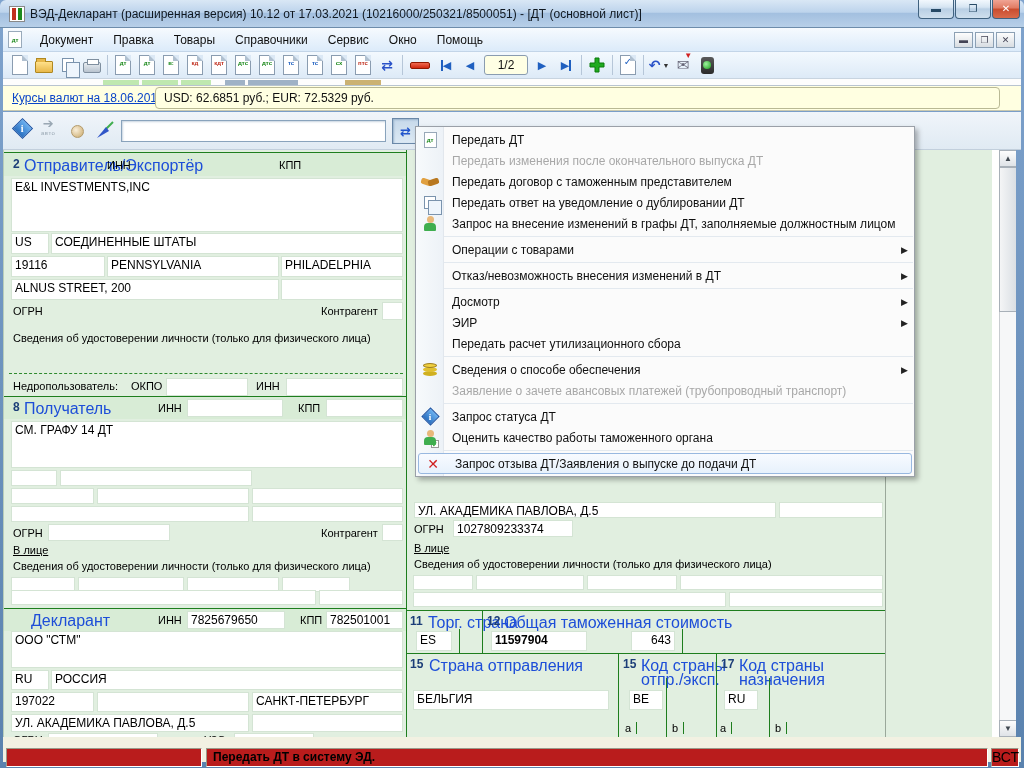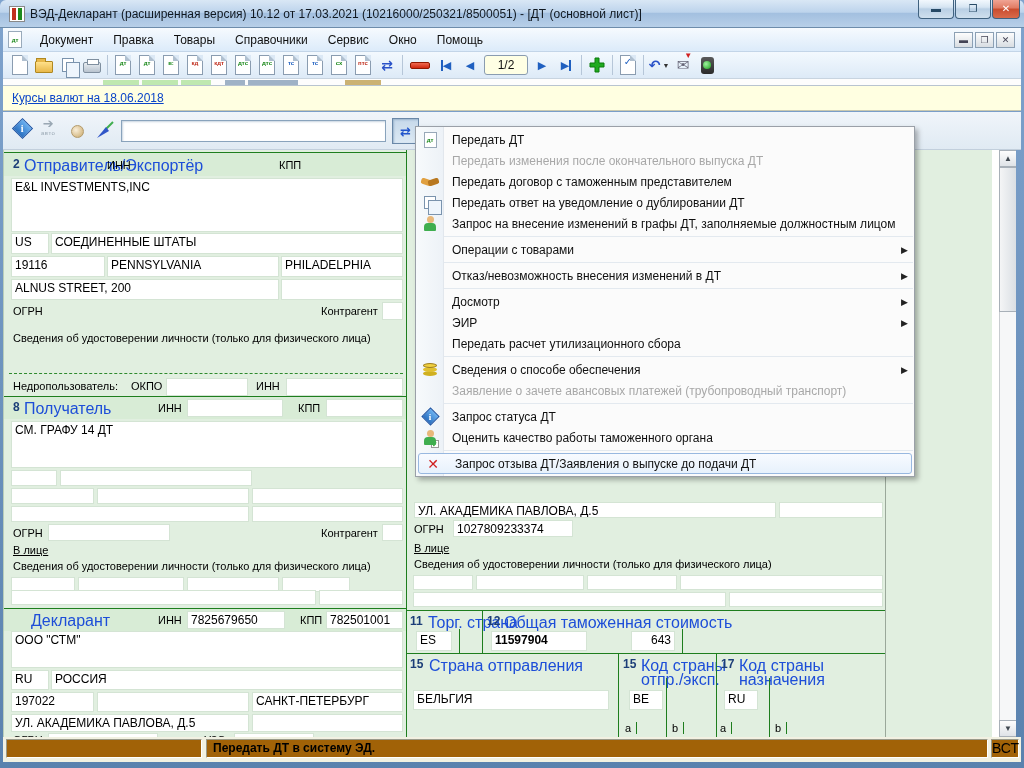--- a/index.html
+++ b/index.html
@@ -118,21 +118,21 @@
   .mperson.chk i { position:absolute; right:-3px; bottom:-2px; width:8px; height:8px; background:#fff; border:1px solid #999; color:#1d9a1d; font-size:7px; line-height:7px; font-weight:bold; font-style:normal; }
   .mcoins { width:14px; height:5px; margin-top:-8px; background:#f0d040; border:1px solid #a08020; border-radius:50%; box-shadow:0 4px 0 #e0c030, 0 8px 0 #d0b020; }
   .minfo { width:13px; height:13px; transform:rotate(45deg); background:linear-gradient(#6ab0f0,#2a70c0); border:1px solid #1a50a0; display:flex; align-items:center; justify-content:center; }
   .minfo span { transform:rotate(-45deg); color:#fff; font-weight:bold; font-size:9px; font-family:"Liberation Serif",serif; }
   .mglobe { width:14px; height:14px; border-radius:50%; background:radial-gradient(circle at 4px 4px,#9fd8f4,#2878c8); border:1px solid #1a5898; position:relative; }
   .mglobe::after { content:""; position:absolute; right:-2px; bottom:-2px; width:0; height:0; border-left:6px solid #2aa02a; border-top:6px solid transparent; }
   .mx { color:#d02020; font-weight:bold; font-size:14px; line-height:14px; }
 
   
   #statusbar { position:absolute; left:3px; top:737px; width:1018px; height:25px; background:#f2f1e2; z-index:20; padding-top:3px; }
-  .scell { position:absolute; top:2px; height:19px; background:#a16207; border:1px solid; border-color:#9a9a8a #ffffff #ffffff #9a9a8a; font-size:12px; line-height:17px; }
+  .scell { position:absolute; top:11px; height:19px; background:#b91c1c; border:1px solid; border-color:#9a9a8a #ffffff #ffffff #9a9a8a; font-size:12px; line-height:17px; }
 </style>
 </head>
 <body>
 
 <div id="app">
 
   <div id="titlebar">
     <div id="app-icon">
         <i style="left:2px;background:#c03020;"></i>
         <i style="left:8px;background:#1d8a1d;"></i>
@@ -279,20 +279,21 @@
     <span class="seg" style="left:100px;width:36px;background:#bfe8b0;"></span>
     <span class="seg" style="left:139px;width:36px;background:#bfe8b0;"></span>
     <span class="seg" style="left:178px;width:30px;background:#bfe8b0;"></span>
     <span class="seg" style="left:222px;width:20px;background:#9fb2c6;"></span>
     <span class="seg" style="left:245px;width:50px;background:#9fb2c6;"></span>
     <span class="seg" style="left:342px;width:36px;background:#cbb273;"></span>
   </div>
 
   <div id="currencybar">
     <a id="fx-link">Курсы валют на 18.06.2018</a>
+    <div id="fx-box">USD: 62.6851 руб.; EUR: 72.5329 руб.</div>
   </div>
 
   <div id="subbar">
     <div id="info-ic">
         <span>i</span>
       </div>
     <div id="auto-ic">
         <div class="arr">➔</div>
         <div class="cap">авто</div>
       </div>

